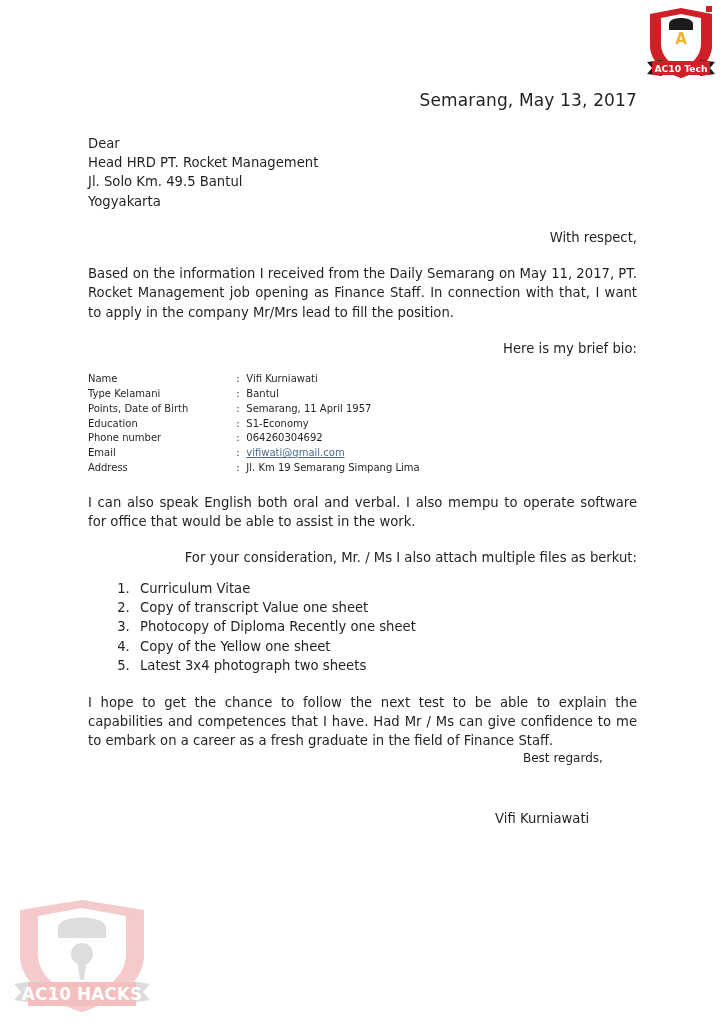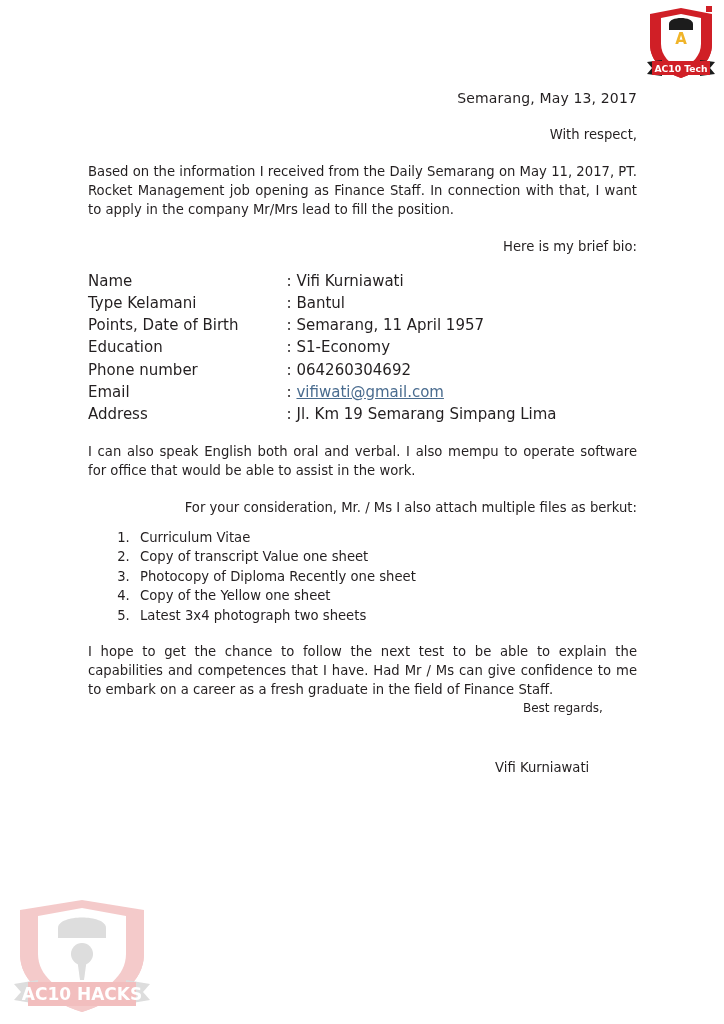--- a/index.html
+++ b/index.html
@@ -35,21 +35,21 @@
     position: absolute;
     left: 88px;
     top: 0;
     width: 549px;
     font-size: 13.2px;
     line-height: 1.46;
   }
   .date-line {
     text-align: right;
     margin-top: 88px;
-    font-size: 14px;
+    font-size: 17px;
     letter-spacing: .15px;
   }
   .addr {
     margin-top: 21px;
   }
   .addr div { white-space: pre; }
 
   p.para {
     margin: 17px 0 0 0;
     text-align: justify;
@@ -57,21 +57,21 @@
   }
   p.para.nojust { text-align: right; }
 
   
   .bio {
     margin-top: 14px;
     border-collapse: collapse;
   }
   .bio td {
     padding: 0;
-    font-size: 15px;
+    font-size: 10px;
     line-height: 1.48;
     vertical-align: top;
     white-space: nowrap;
   }
   .bio td.lbl { padding-right: 4px; }
   .bio td.sep { width: 10px; }
   .bio tr.wide td.lbl { padding-right: 48px; }
   .email-link {
     color: #4a6c8f;
     text-decoration: underline;
@@ -137,20 +137,26 @@
 
       <rect x="10" y="57" width="58" height="14" fill="#d01f26"></rect>
       <text x="39" y="67.5" font-family="'DejaVu Sans','Liberation Sans',sans-serif" font-size="9.2" font-weight="bold" fill="#ffffff" text-anchor="middle">AC10 Tech</text>
     </svg>
   </div>
 
   <div class="letter">
 
     <div class="date-line">Semarang, May 13, 2017</div>
 
+    <div class="addr">
+      <div>Dear</div>
+      <div>Head HRD PT. Rocket Management</div>
+      <div>Jl. Solo Km. 49.5 Bantul</div>
+      <div>Yogyakarta</div>
+    </div>
 
     <p class="para nojust">With respect,</p>
 
     <p class="para">Based on the information I received from the Daily Semarang on May 11, 2017, PT. Rocket Management job opening as Finance Staff. In connection with that, I want to apply in the company Mr/Mrs lead to fill the position.</p>
 
     <p class="para nojust">Here is my brief bio:</p>
 
     <table class="bio">
       <tbody>
           <tr>

